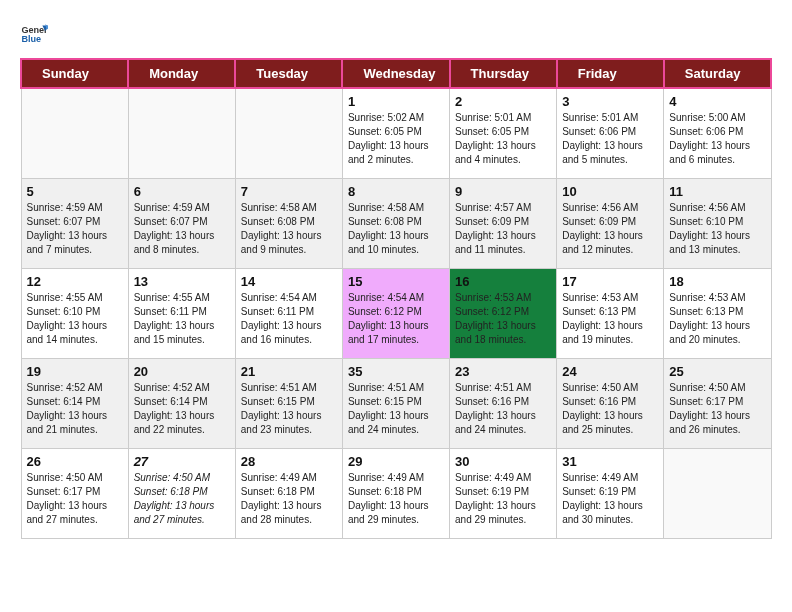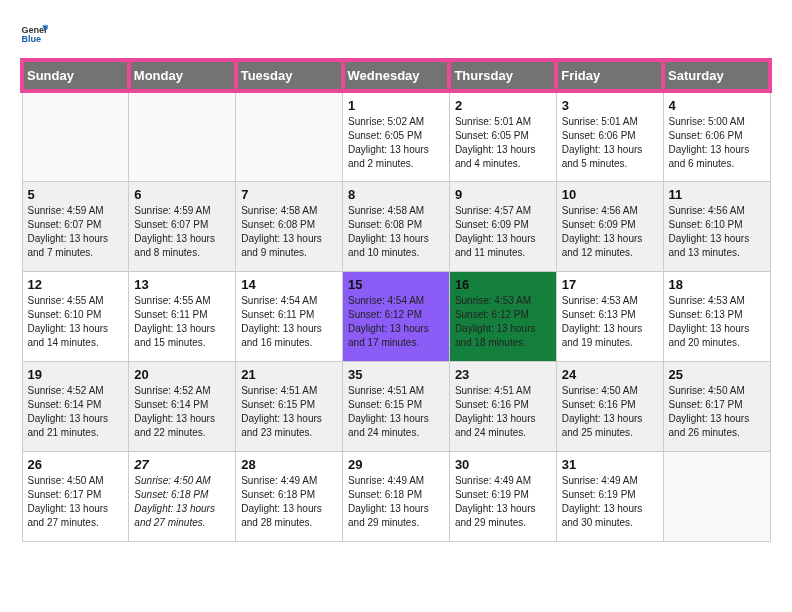--- a/index.html
+++ b/index.html
@@ -37,26 +37,26 @@
       font-size: 16px;
       color: #222;
       font-weight: bold;
     }
     .calendar {
       width: 100%;
       border-collapse: collapse;
       table-layout: fixed;
     }
     .calendar th {
-      background-color: #737373;
+      background-color: #7f1d1d;
       color: #fff;
       text-align: left;
-      padding: 6px 3px;
+      padding: 6px 20px;
       font-size: 13px;
-      border: 4px solid #ec4899;
+      border: 2px solid #ec4899;
     }
     .calendar td {
       vertical-align: top;
       padding: 5px 5px;
       border: 1px solid #ccc;
       height: 90px;
       font-size: 11px;
       background: #fff;
     }
     .calendar tr:nth-child(even) td {
@@ -210,21 +210,21 @@
 Daylight: 13 hours
 and 15 minutes.</div>
         </td>
         <td style="background: rgb(255, 255, 255); margin-top: 44px;">
           <div class="day-num">14</div>
           <div class="cell-info" style="white-space: pre-line;">Sunrise: 4:54 AM
 Sunset: 6:11 PM
 Daylight: 13 hours
 and 16 minutes.</div>
         </td>
-        <td style="background: #8b5cf6;">
+        <td style="background: #f0abfc;">
           <div class="day-num">15</div>
           <div class="cell-info" style="white-space: pre-line;">Sunrise: 4:54 AM
 Sunset: 6:12 PM
 Daylight: 13 hours
 and 17 minutes.</div>
         </td>
         <td style="background: #15803d;">
           <div class="day-num">16</div>
           <div class="cell-info" style="white-space: pre-line;">Sunrise: 4:53 AM
 Sunset: 6:12 PM

